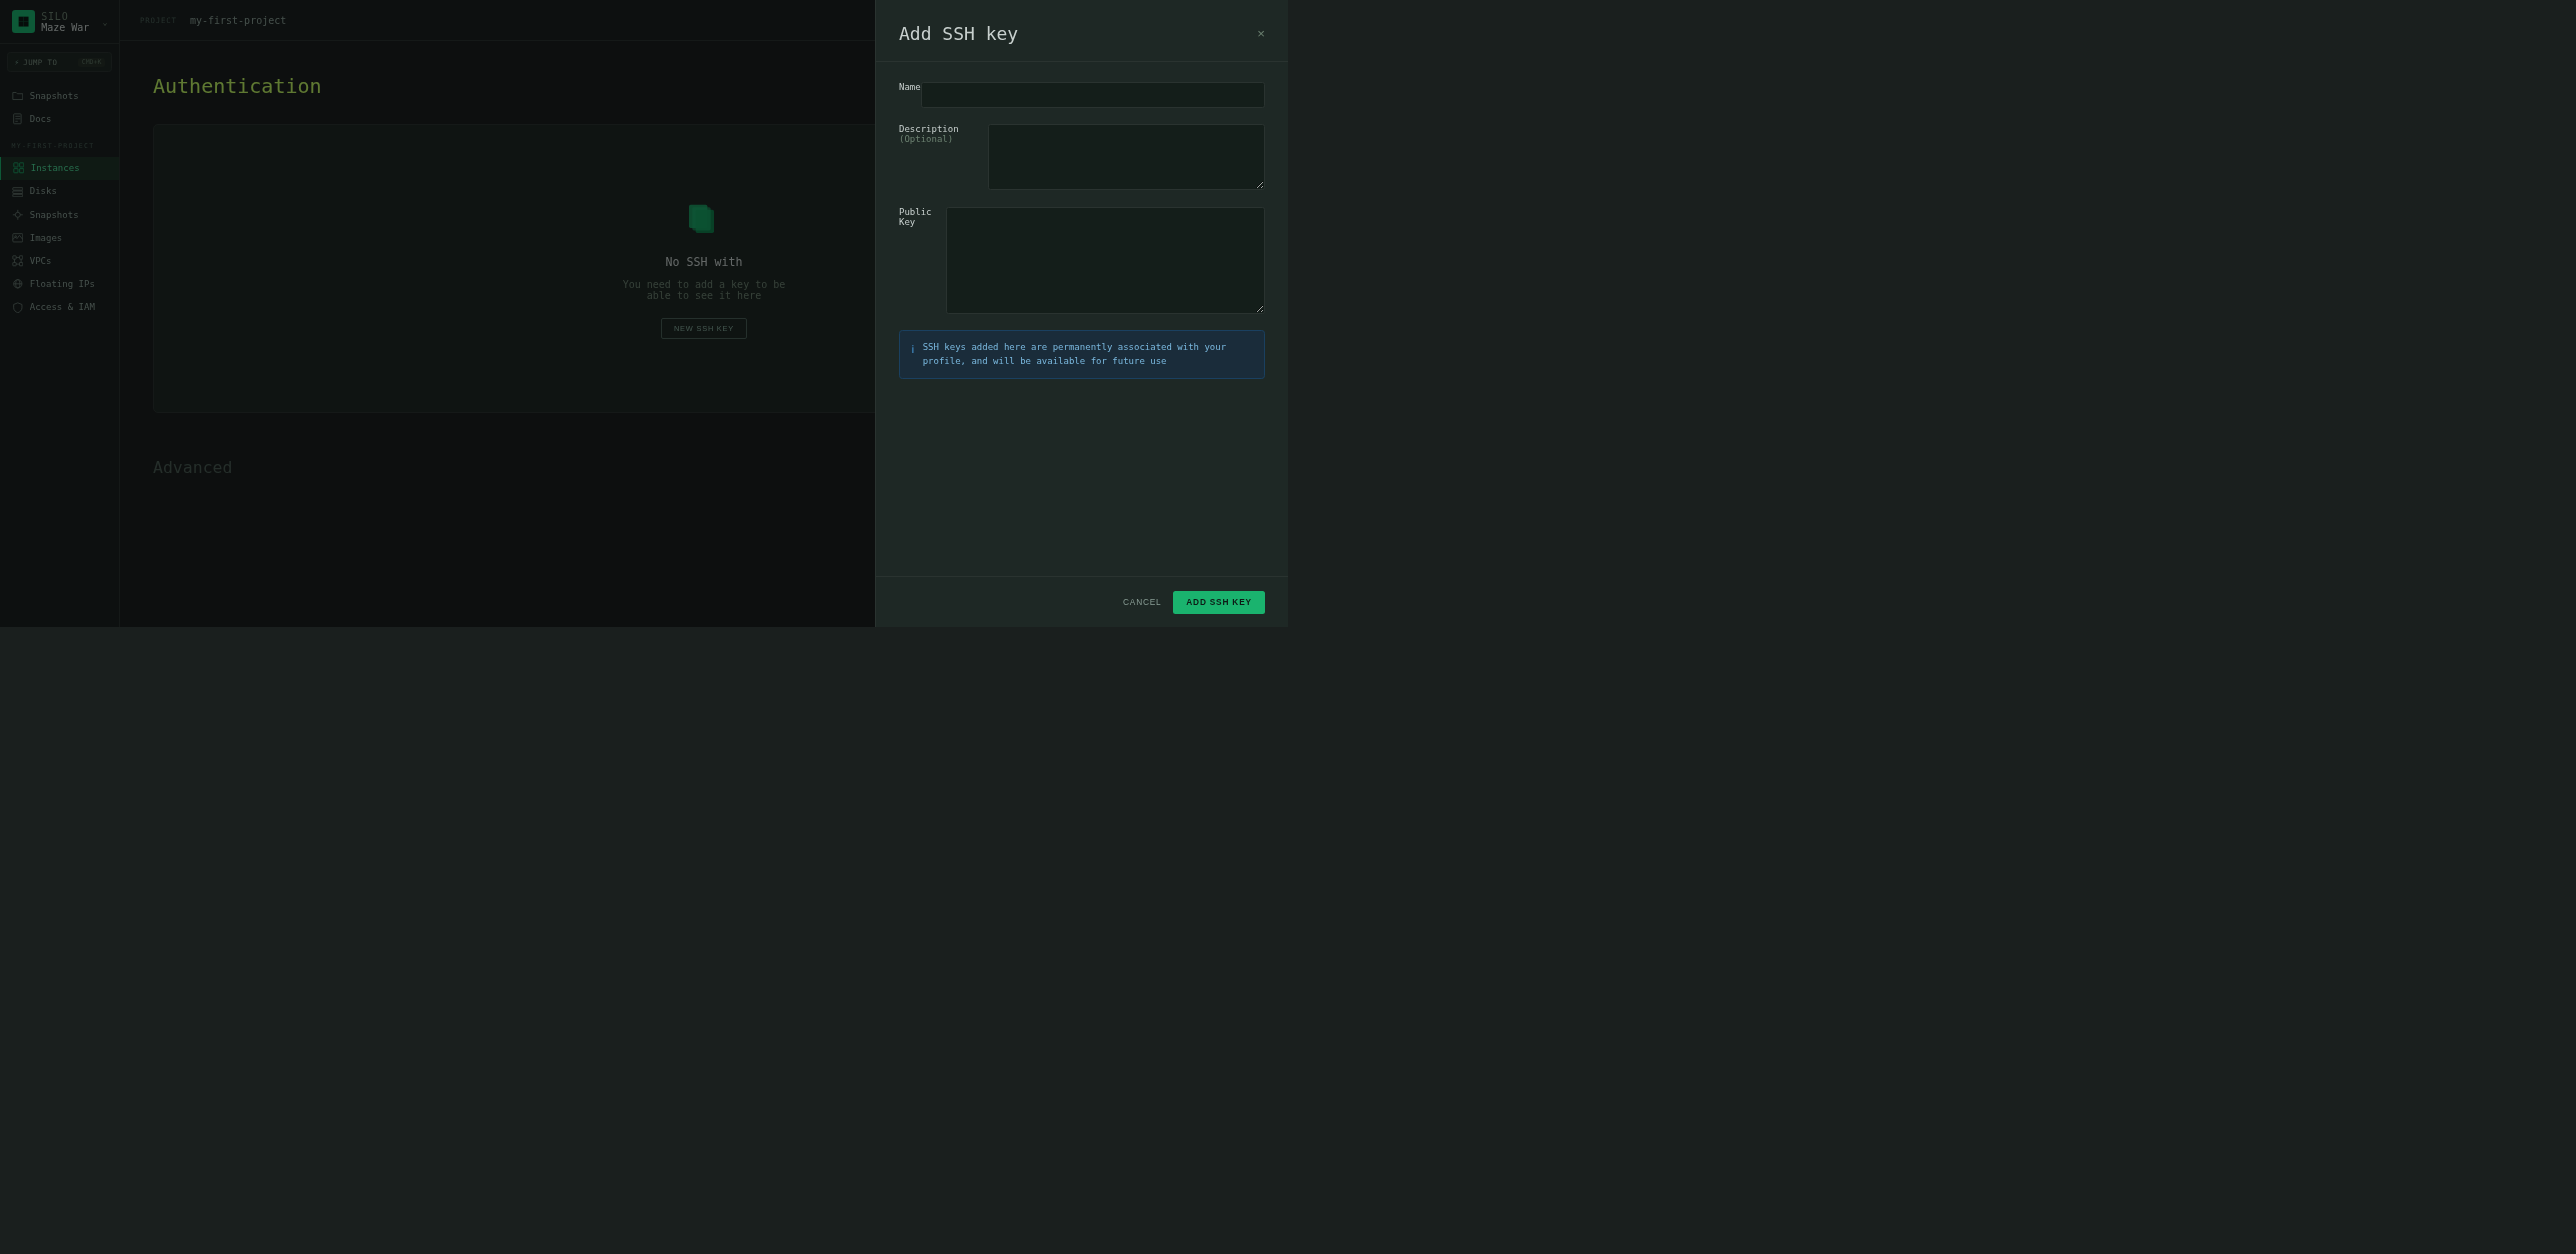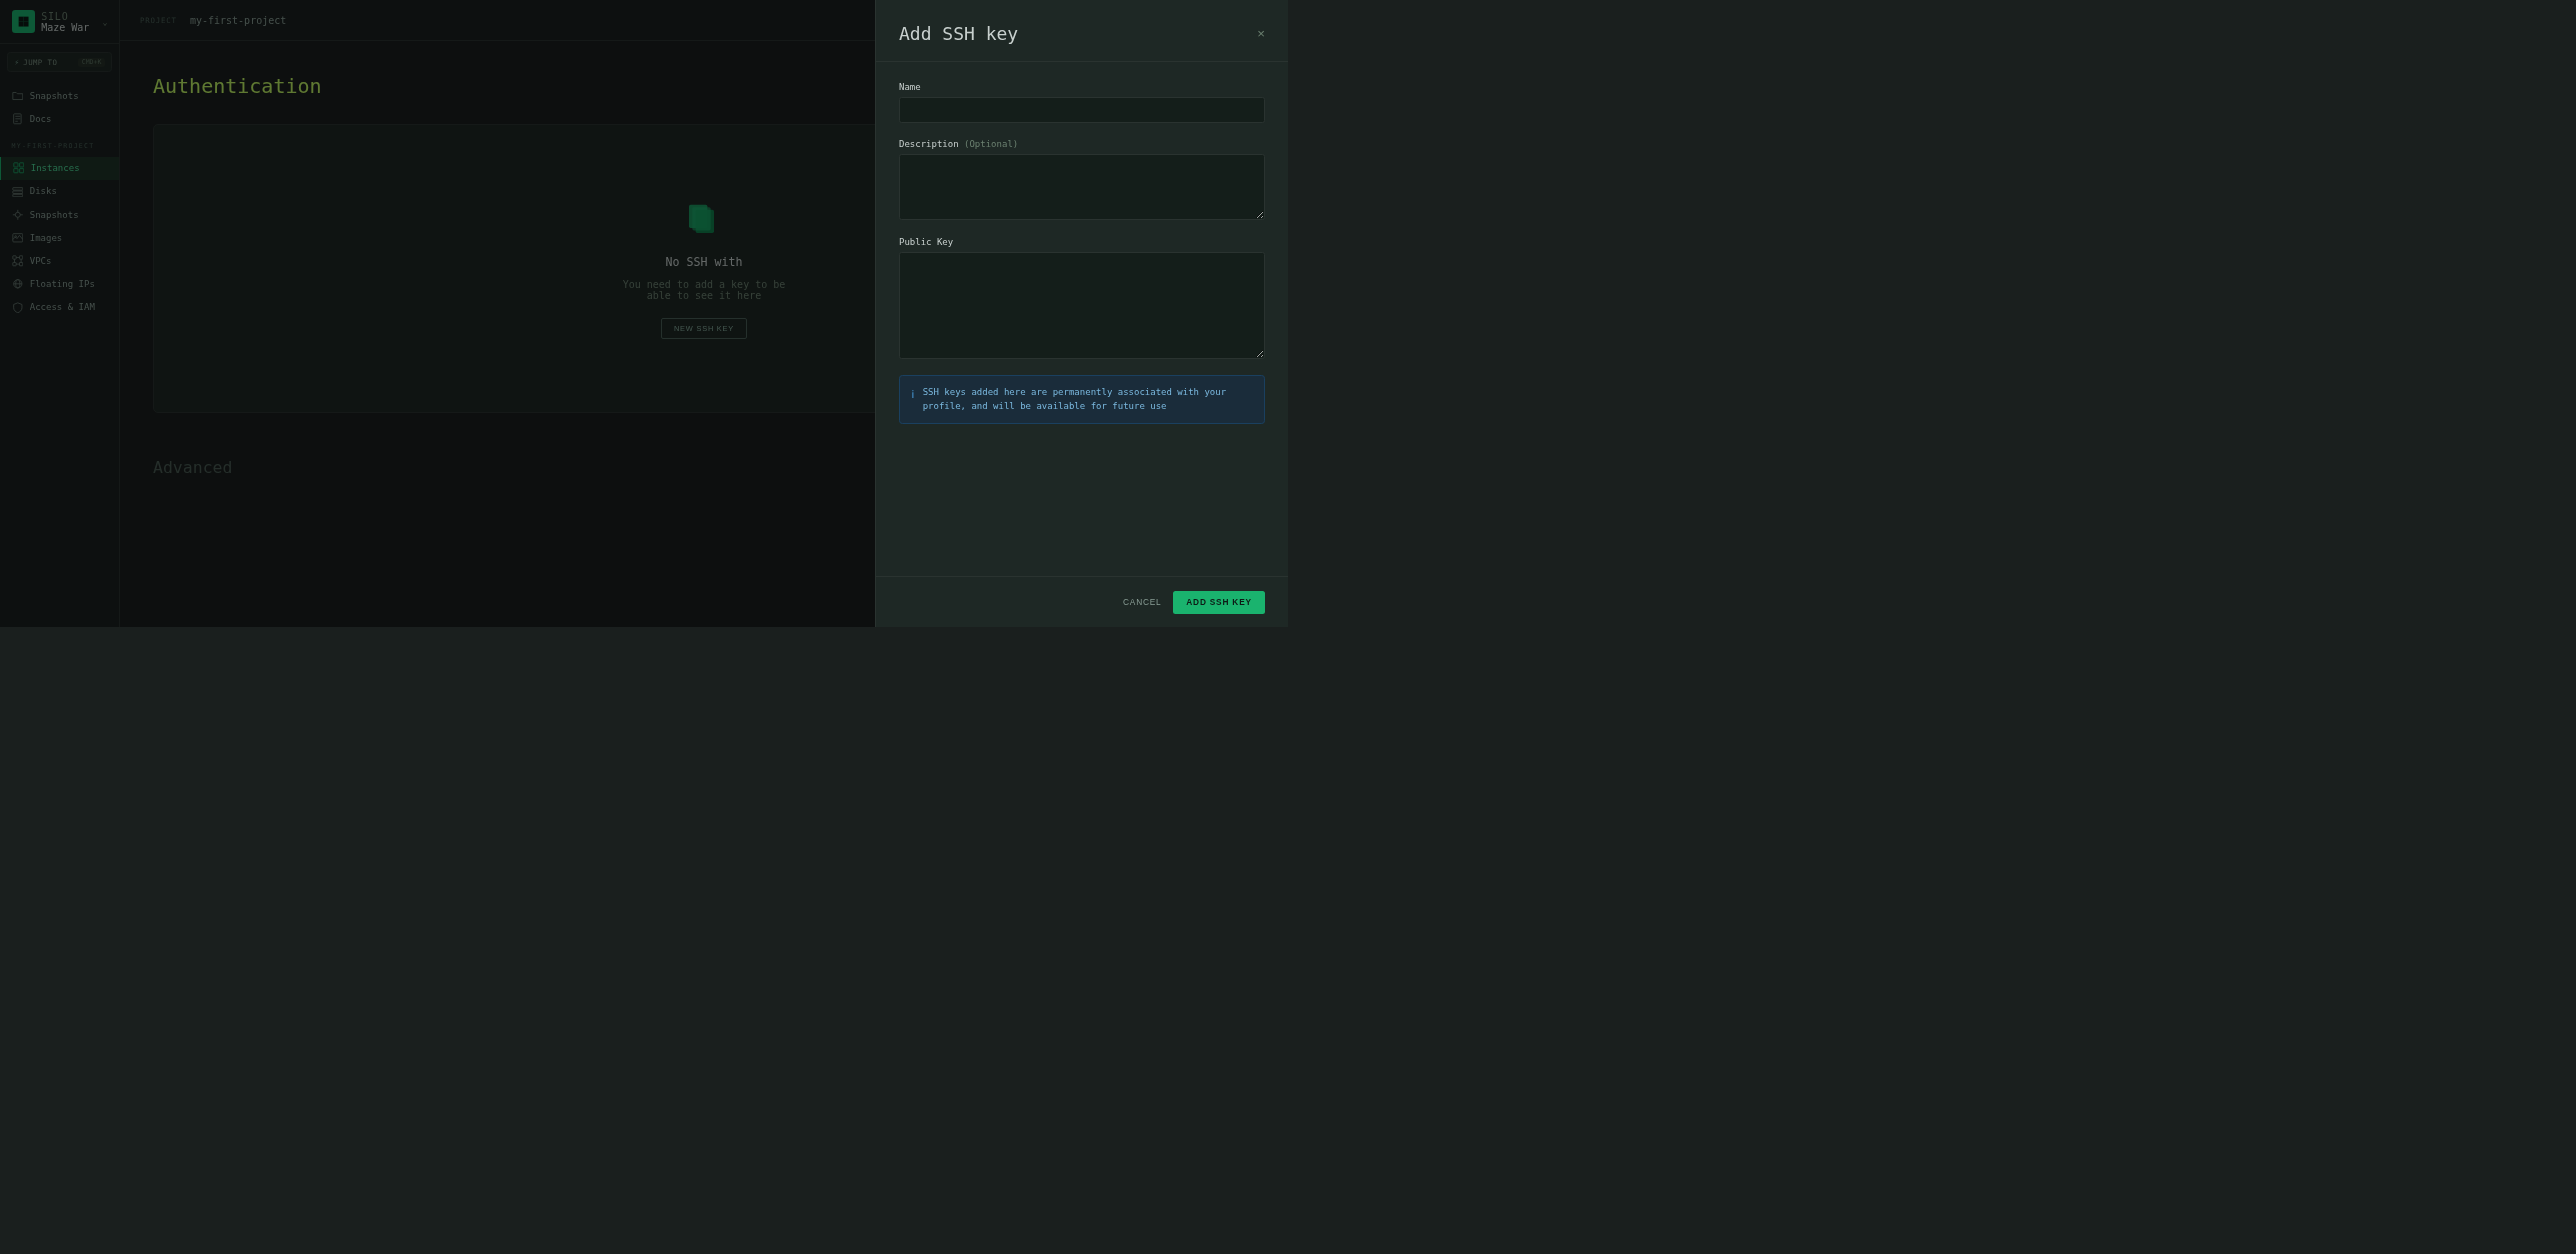--- a/index.html
+++ b/index.html
@@ -267,22 +267,21 @@
     .modal-body {
       flex: 1;
       padding: 20px 23px;
       overflow-y: auto;
       display: flex;
       flex-direction: column;
       gap: 16.5px;
     }
     .field-group {
       display: flex;
-      flex-direction: column;
-      gap: 5px;
+      flex-direction: row;
     }
     .field-label {
       font-size: 9px;
       color: #c8d0ce;
       font-weight: 500;
     }
     .field-label-optional {
       font-size: 9px;
       color: #6b8070;
       font-weight: 400;

